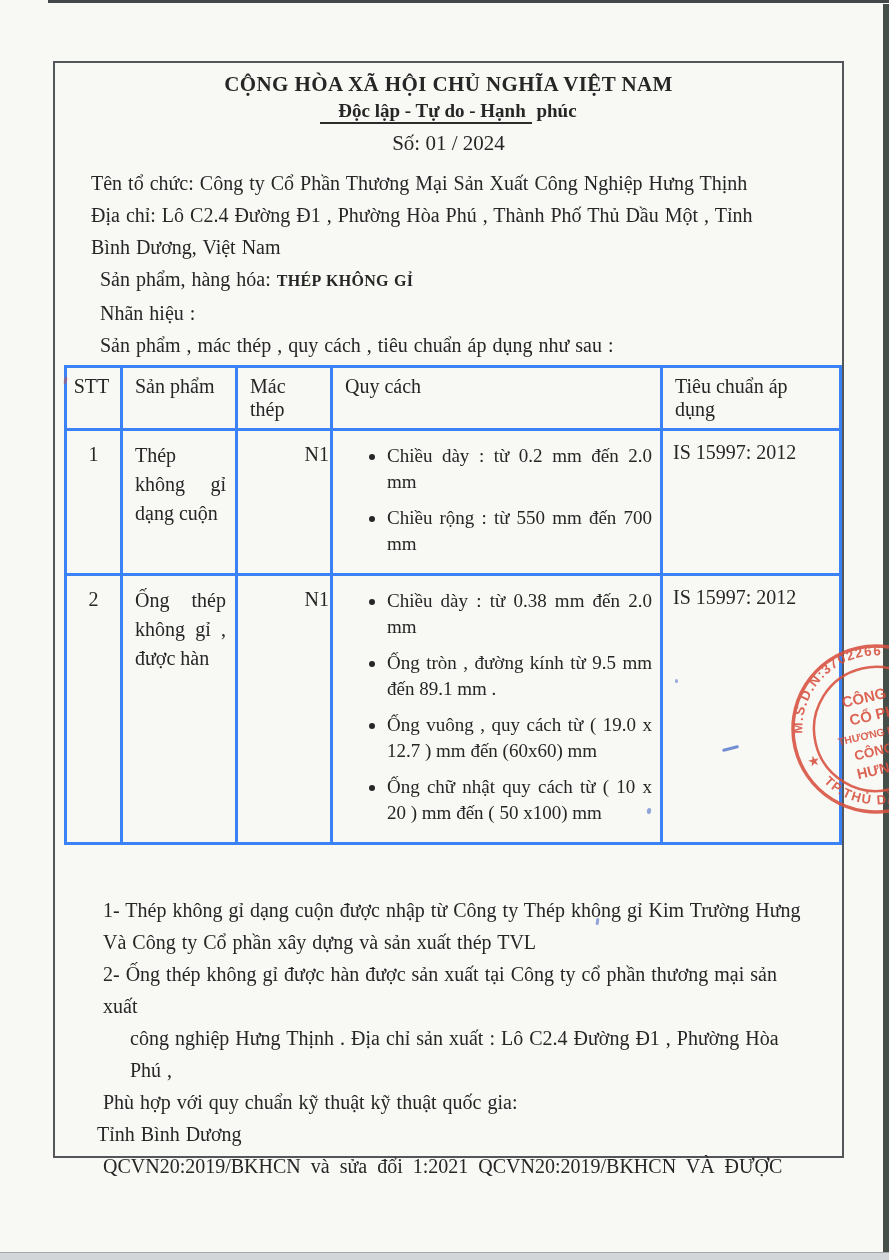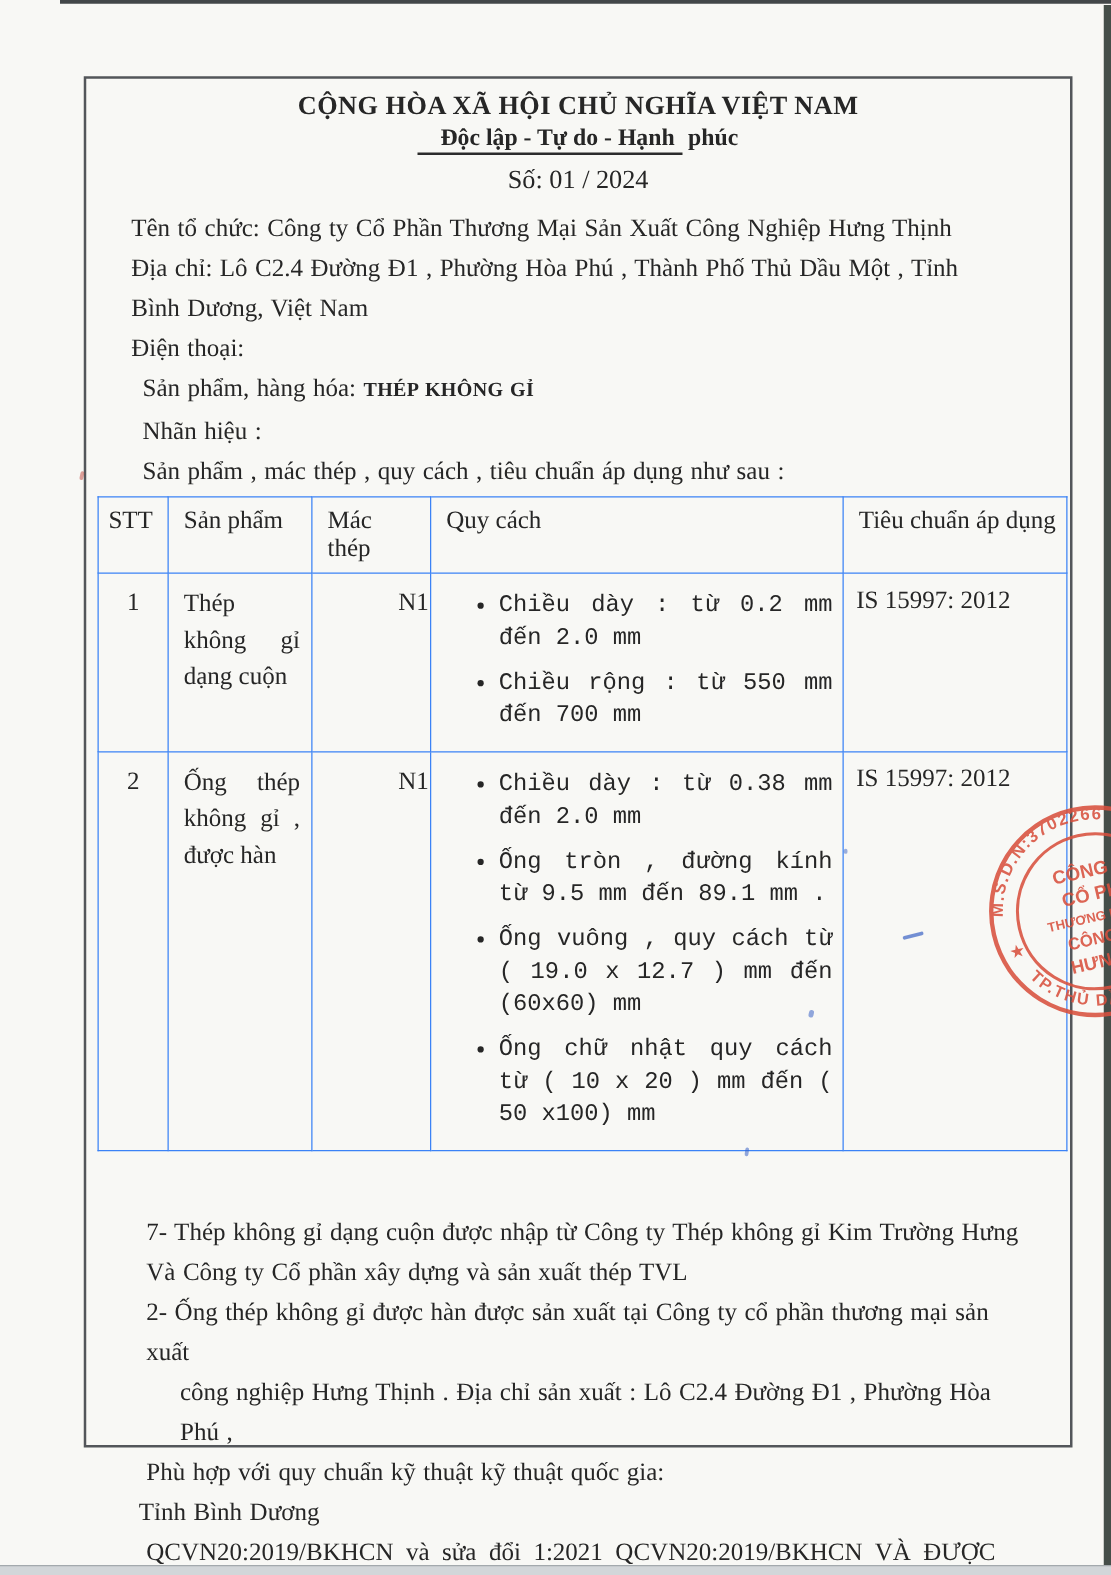--- a/index.html
+++ b/index.html
@@ -8,48 +8,48 @@
     background:#f8f8f5;
     font-family:"Liberation Serif","DejaVu Serif",serif;
     color:#262626;
   }
   
   .scan-top{position:absolute;top:0;left:48px;right:0;height:3px;background:#23282a;opacity:.85;}
   .scan-right{position:absolute;top:4px;right:0;width:6px;height:1248px;background:#454e49;}
   .scan-bottom{position:absolute;left:0;right:0;bottom:0;height:7px;background:#d2d6d9;border-top:1px solid #a3a9ad;}
   
   .frame{
-    position:absolute;left:67px;top:61px;width:791px;height:1097px;
+    position:absolute;left:53px;top:61px;width:791px;height:1097px;
     border:2px solid #53565a;box-sizing:border-box;
   }
   .content{padding:0 36px;}
   .national{margin:9px 0 0 0;text-align:center;font-size:21px;font-weight:bold;letter-spacing:.4px;}
   .motto{margin:3px 0 0 0;text-align:center;font-size:19px;font-weight:bold;}
   .motto .u{border-bottom:2px solid #2c2c2c;padding:0 6px 1px 18px;}
   .doc-title{margin:30px 0 0 0;text-align:center;font-size:26px;font-weight:bold;letter-spacing:.4px;}
   .doc-no{margin:9px 0 0 0;text-align:center;font-size:21px;}
   p{margin:0;font-size:20px;line-height:32px;word-spacing:1px;}
   .org{margin-top:11px;}
   .indent8{margin-left:9px;}
   .phone{margin-top:0;}
   .prod b{font-size:16px;letter-spacing:.3px;}
   
   table{border-collapse:collapse;margin:4px 0 0 -27px;width:775px;table-layout:fixed;}
-  th,td{border:1px solid #3b82f6;vertical-align:top;font-size:20px;font-weight:normal;}
+  th,td{border:3px solid #3b82f6;vertical-align:top;font-size:20px;font-weight:normal;}
   th{text-align:left;padding:7px 8px 7px 12px;height:26px;}
   th.c{text-align:center;padding-left:4px;}
   col.w-stt{width:56px;}col.w-sp{width:115px;}col.w-mt{width:95px;}col.w-qc{width:330px;}col.w-tc{width:179px;}
   td.stt{text-align:center;padding-top:12px;}
   td.sp{padding:10px 9px 8px 12px;text-align:justify;line-height:29px;}
   td.mt{text-align:right;padding-top:12px;}
   td.qc{padding:8px 4px 6px 24px;}
   td.tc{padding:10px 8px 8px 10px;}
   tr.r1 td{height:98px;}
   tr.r2 td{height:230px;}
-  td.qc ul{margin:4px 0 0 0;padding-left:30px;font-family:Liberation Mono, monospace;}
+  td.qc ul{margin:4px 0 0 0;padding-left:30px;}
   td.qc li{font-size:19px;line-height:26px;margin-bottom:10px;text-align:justify;padding-right:4px;}
   
   .notes{margin-top:49px;}
   .n-line{font-size:20px;line-height:32px;margin-left:12px;word-spacing:1px;}
   .n-cont{margin-left:39px;}
   .std1{word-spacing:5px;}
   
   .stamp{position:absolute;left:748px;top:614px;width:141px;height:240px;}
   
   .ink{position:absolute;border-radius:2px;}
@@ -65,21 +65,20 @@
   <div class="content">
 
     <div class="national">CỘNG HÒA XÃ HỘI CHỦ NGHĨA VIỆT NAM</div>
     <div class="motto"><span class="u">Độc lập - Tự do - Hạnh</span><span> phúc</span></div>
 
     <div class="doc-no">Số: 01 / 2024</div>
 
     <p class="org">Tên tổ chức: Công ty Cổ Phần Thương Mại Sản Xuất Công Nghiệp Hưng Thịnh</p>
     <p>Địa chỉ: Lô C2.4 Đường Đ1 , Phường Hòa Phú , Thành Phố Thủ Dầu Một , Tỉnh</p>
     <p>Bình Dương, Việt Nam</p>
-    <p class="phone">Điện thoại:</p>
     <p class="indent8 prod"><span>Sản phẩm, hàng hóa: </span><b>THÉP KHÔNG GỈ</b></p>
     <p class="indent8">Nhãn hiệu :</p>
     <p class="indent8">Sản phẩm , mác thép , quy cách , tiêu chuẩn áp dụng như sau :</p>
 
     <table>
       <colgroup>
         <col class="w-stt">
           <col class="w-sp">
           <col class="w-mt">
           <col class="w-qc">
@@ -116,21 +115,21 @@
                 <li>Ống vuông , quy cách từ ( 19.0 x 12.7 ) mm đến (60x60) mm</li>
                 <li>Ống chữ nhật quy cách từ ( 10 x 20 ) mm đến ( 50 x100) mm</li>
               </ul>
             </td>
         <td class="tc">IS 15997: 2012</td>
       </tr>
     </tbody>
       </table>
 
     <div class="notes">
-      <div class="n-line">7- Thép không gỉ dạng cuộn được nhập từ Công ty Thép không gỉ Kim Trường Hưng</div>
+      <div class="n-line">1- Thép không gỉ dạng cuộn được nhập từ Công ty Thép không gỉ Kim Trường Hưng</div>
       <div class="n-line">Và Công ty Cổ phần xây dựng và sản xuất thép TVL</div>
       <div class="n-line">2- Ống thép không gỉ được hàn được sản xuất tại Công ty cổ phần thương mại sản xuất</div>
       <div class="n-line n-cont">công nghiệp Hưng Thịnh . Địa chỉ sản xuất : Lô C2.4 Đường Đ1 , Phường Hòa Phú ,</div>
       <div class="n-line">Phù hợp với quy chuẩn kỹ thuật kỹ thuật quốc gia:</div>
       <div class="n-line" style="margin-left:6px;">Tỉnh Bình Dương</div>
       <div class="n-line std1">QCVN20:2019/BKHCN và sửa đổi 1:2021 QCVN20:2019/BKHCN VÀ ĐƯỢC</div>
 
     </div>
 
   </div>

